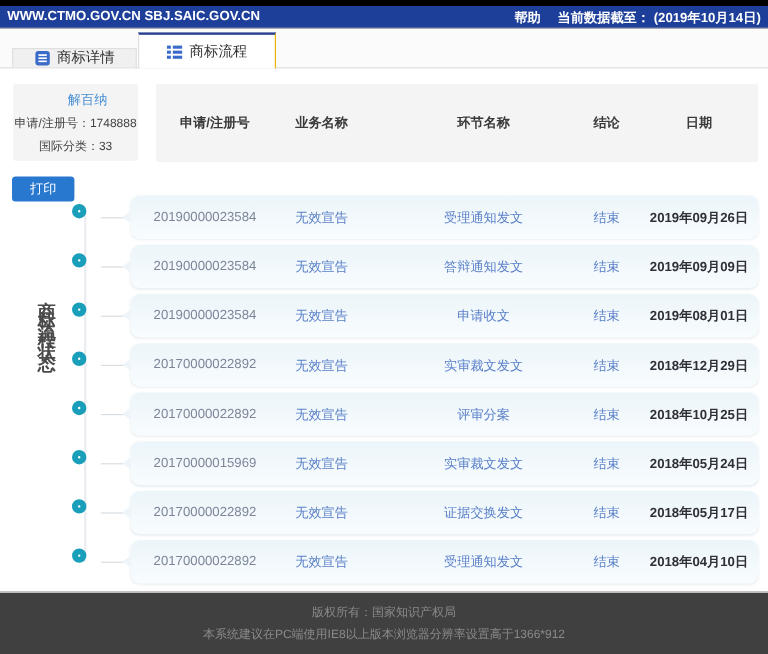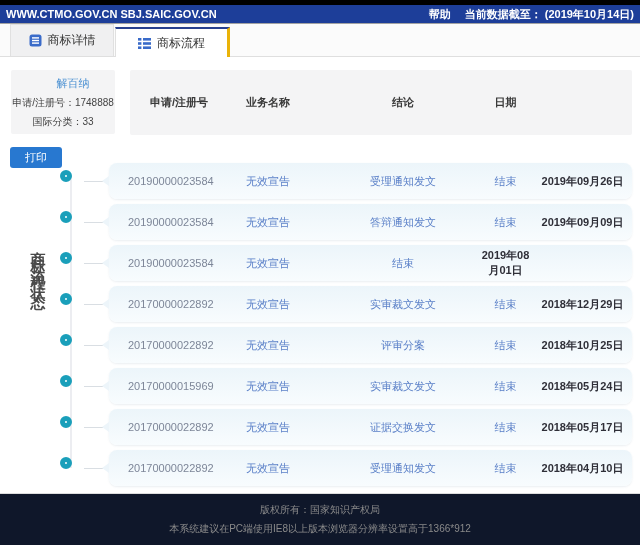--- a/index.html
+++ b/index.html
@@ -17,27 +17,27 @@
     display:flex; align-items:center; justify-content:space-between;
     color:#fff; font-size:11px; font-weight:bold; padding:0 6px;
   }
   .top-bar-right { display:flex; gap:14px; align-items:flex-end; font-weight:bold; }
   
   .tab-bar {
     position:absolute; left:0; top:24px; width:640px; height:33px;
     background:#fbfbfb; border-bottom:1px solid #dfdfdf;
   }
   .tab {
-    position:absolute; bottom:0; height:32px; display:flex; align-items:center;
+    position:absolute; bottom:0; height:16px; display:flex; align-items:center;
     justify-content:center; gap:6px; font-size:12px; color:#333; cursor:pointer;
   }
   .tab-details { left:10px; width:104px; background:#f0f0f1; border:1px solid #e0e0e0; border-bottom:none; }
   .tab-flow {
     left:115px; width:115px; height:30px; background:#fff;
-    border-left:1px solid #e0e0e0; border-right:3px solid #eab308;
+    border-left:1px solid #e0e0e0; border-right:1px solid #eab308;
     border-top:2px solid #27408f; bottom:-1px;
   }
   .tab svg { display:block; }
   
   .info-panel {
     position:absolute; left:11px; top:70px; width:104px; height:64px;
     background:#f4f4f5; border-radius:2px;
     display:flex; flex-direction:column; align-items:center; justify-content:center; gap:5px;
     font-size:10px; color:#444; text-align:center;
   }
@@ -87,21 +87,21 @@
     position:absolute; left:-7px; top:13px; width:0; height:0;
     border-top:5px solid transparent; border-bottom:5px solid transparent;
     border-right:7px solid #edf5fa;
   }
   .cell-no { color:#7d8698; padding-left:19px; text-align:left; }
   .cell-biz, .cell-step, .cell-concl { color:#5b80c8; text-align:center; }
   .cell-date { color:#2f2f38; font-weight:bold; text-align:center; }
   
   .footer {
     position:absolute; left:0; top:493px; width:640px; height:52px;
-    background:#0f172a; border-top:1px solid #ddd;
+    background:#404040; border-top:1px solid #ddd;
     display:flex; flex-direction:column; align-items:center; justify-content:center; gap:5px;
     font-size:10px; color:#8a8a8a;
   }
 </style>
 </head>
 <body>
 
 <div class="top-black"></div>
 
 <div class="top-bar">
@@ -141,20 +141,21 @@
 
 <div class="info-panel">
   <div class="tm-name">解百纳</div>
   <div>申请/注册号：1748888</div>
   <div>国际分类：33</div>
 </div>
 
 <div class="thead">
   <div class="th">申请/注册号</div>
   <div class="th">业务名称</div>
+  <div class="th">环节名称</div>
   <div class="th">结论</div>
   <div class="th">日期</div>
 </div>
 
 <button class="print-btn">打印</button>
 
 <div class="side-label">商标流程状态</div>
 
 <div class="timeline-line"></div>
 <div id="timeline-nodes">
@@ -190,20 +191,21 @@
       <div class="cell-no">20190000023584</div>
       <div class="cell-biz">无效宣告</div>
       <div class="cell-step">答辩通知发文</div>
       <div class="cell-concl">结束</div>
       <div class="cell-date">2019年09月09日</div>
     </div>
     <div class="row-card">
       <span class="tail"></span>
       <div class="cell-no">20190000023584</div>
       <div class="cell-biz">无效宣告</div>
+      <div class="cell-step">申请收文</div>
       <div class="cell-concl">结束</div>
       <div class="cell-date">2019年08月01日</div>
     </div>
     <div class="row-card">
       <span class="tail"></span>
       <div class="cell-no">20170000022892</div>
       <div class="cell-biz">无效宣告</div>
       <div class="cell-step">实审裁文发文</div>
       <div class="cell-concl">结束</div>
       <div class="cell-date">2018年12月29日</div>

